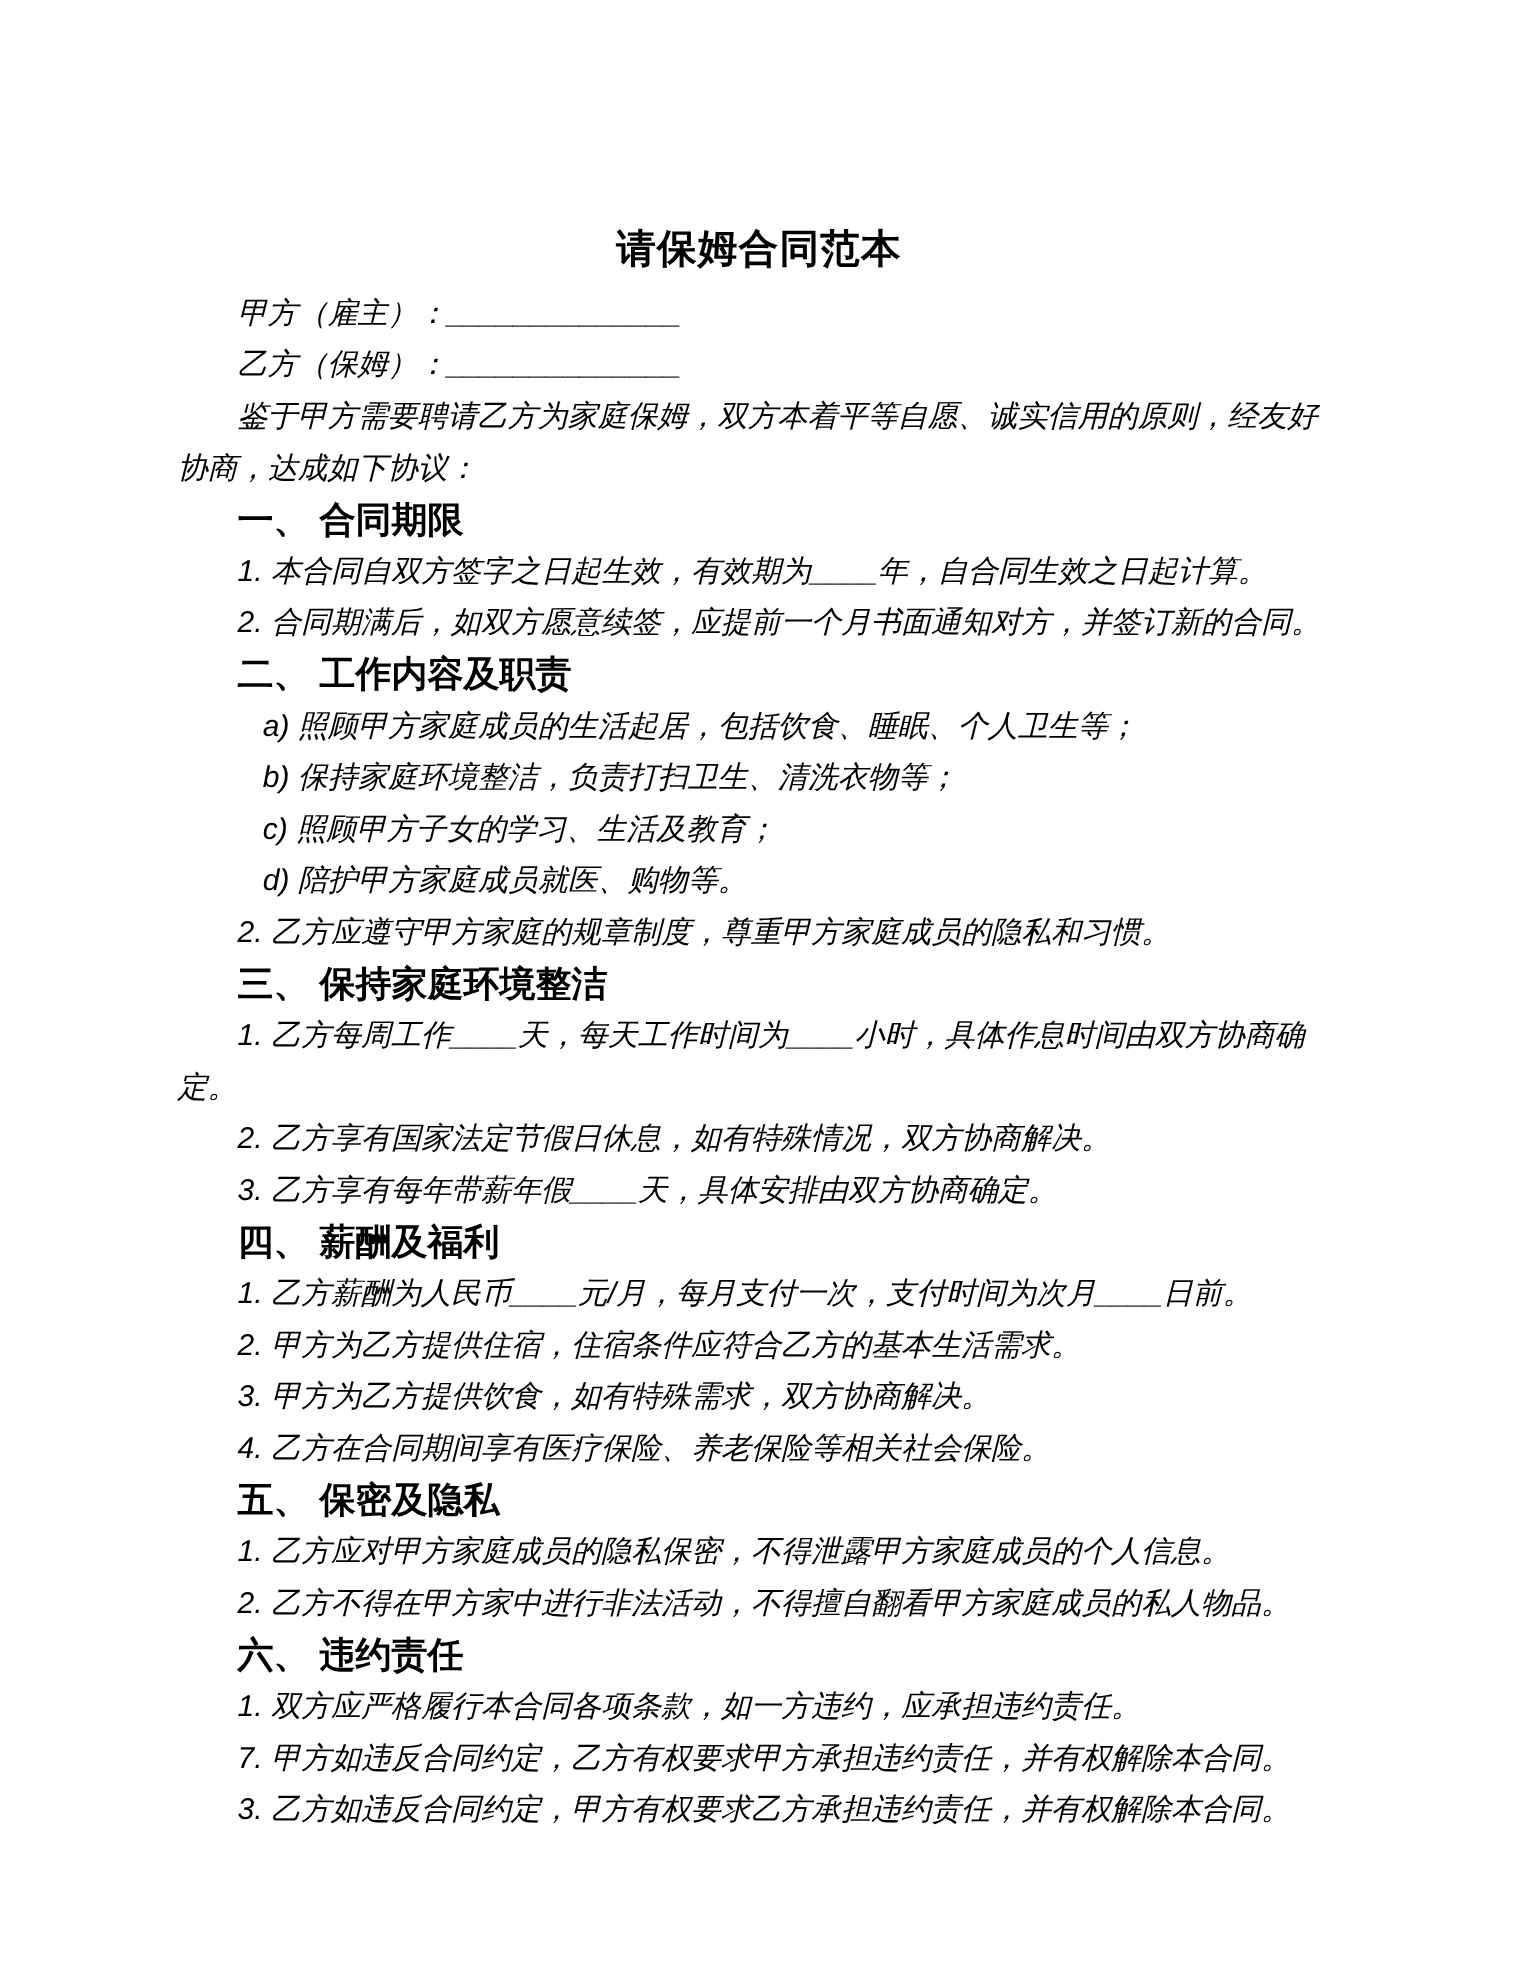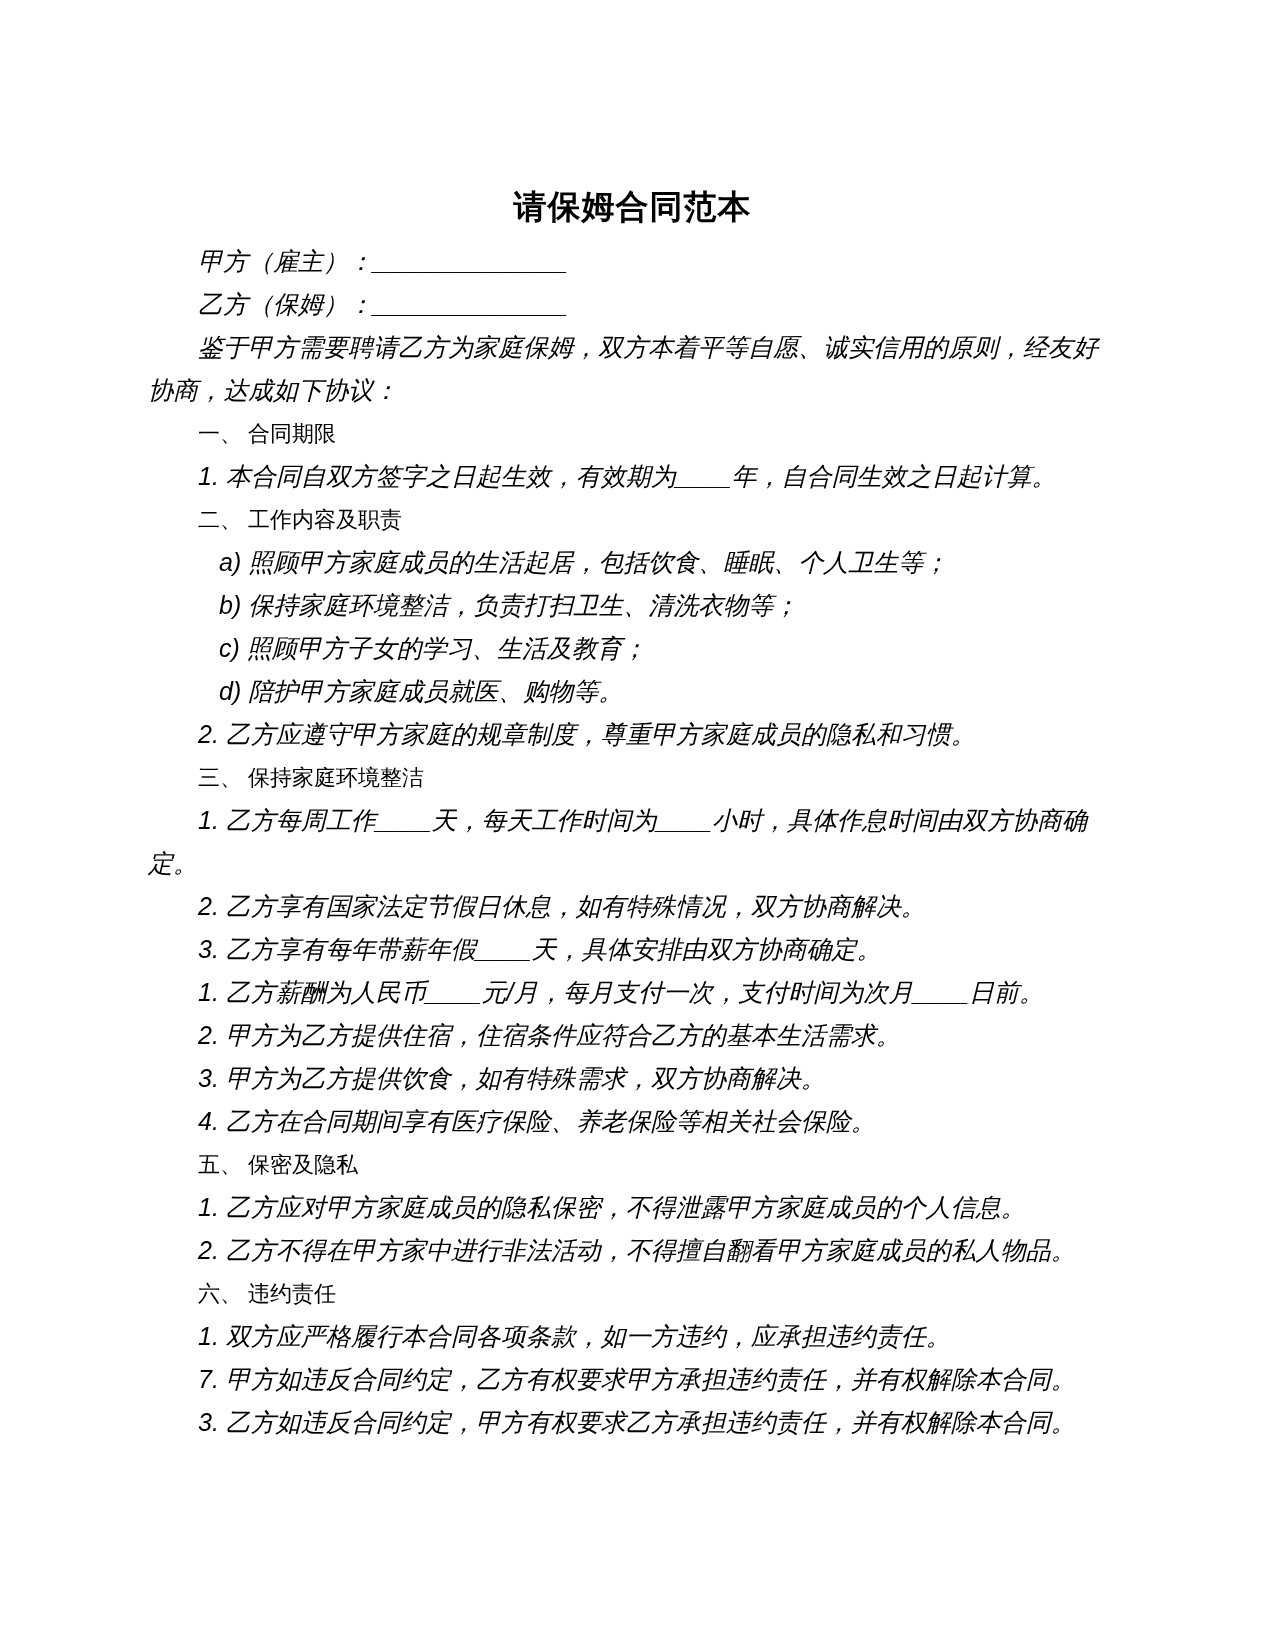--- a/index.html
+++ b/index.html
@@ -31,22 +31,22 @@
   }
   .para {
     font-size: 25px;
     font-weight: 400;
     line-height: 43px;
     margin: 0;
     text-indent: 50px;
     font-style: italic;
   }
   .heading {
-    font-size: 22px;
-    font-weight: 400;
+    font-size: 30px;
+    font-weight: 700;
     line-height: 43px;
     margin: 0;
     text-indent: 50px;
   }
   .sub {
     text-indent: 71px;
   }
 </style>
 </head>
 <body>
@@ -54,33 +54,35 @@
 <div class="page">
 
   <h1 class="title">请保姆合同范本</h1>
 
   <p class="para">甲方（雇主）：______________</p>
   <p class="para">乙方（保姆）：______________</p>
   <p class="para">鉴于甲方需要聘请乙方为家庭保姆，双方本着平等自愿、诚实信用的原则，经友好协商，达成如下协议：</p>
 
   <h2 class="heading">一、 合同期限</h2>
   <p class="para">1. 本合同自双方签字之日起生效，有效期为____年，自合同生效之日起计算。</p>
+  <p class="para">2. 合同期满后，如双方愿意续签，应提前一个月书面通知对方，并签订新的合同。</p>
 
   <h2 class="heading">二、 工作内容及职责</h2>
   <p class="para sub">a) 照顾甲方家庭成员的生活起居，包括饮食、睡眠、个人卫生等；</p>
   <p class="para sub">b) 保持家庭环境整洁，负责打扫卫生、清洗衣物等；</p>
   <p class="para sub">c) 照顾甲方子女的学习、生活及教育；</p>
   <p class="para sub">d) 陪护甲方家庭成员就医、购物等。</p>
   <p class="para">2. 乙方应遵守甲方家庭的规章制度，尊重甲方家庭成员的隐私和习惯。</p>
 
   <h2 class="heading">三、 保持家庭环境整洁</h2>
   <p class="para">1. 乙方每周工作____天，每天工作时间为____小时，具体作息时间由双方协商确定。</p>
   <p class="para">2. 乙方享有国家法定节假日休息，如有特殊情况，双方协商解决。</p>
   <p class="para">3. 乙方享有每年带薪年假____天，具体安排由双方协商确定。</p>
 
+  <h2 class="heading">四、 薪酬及福利</h2>
   <p class="para">1. 乙方薪酬为人民币____元/月，每月支付一次，支付时间为次月____日前。</p>
   <p class="para">2. 甲方为乙方提供住宿，住宿条件应符合乙方的基本生活需求。</p>
   <p class="para">3. 甲方为乙方提供饮食，如有特殊需求，双方协商解决。</p>
   <p class="para">4. 乙方在合同期间享有医疗保险、养老保险等相关社会保险。</p>
 
   <h2 class="heading">五、 保密及隐私</h2>
   <p class="para">1. 乙方应对甲方家庭成员的隐私保密，不得泄露甲方家庭成员的个人信息。</p>
   <p class="para">2. 乙方不得在甲方家中进行非法活动，不得擅自翻看甲方家庭成员的私人物品。</p>
 
   <h2 class="heading">六、 违约责任</h2>

